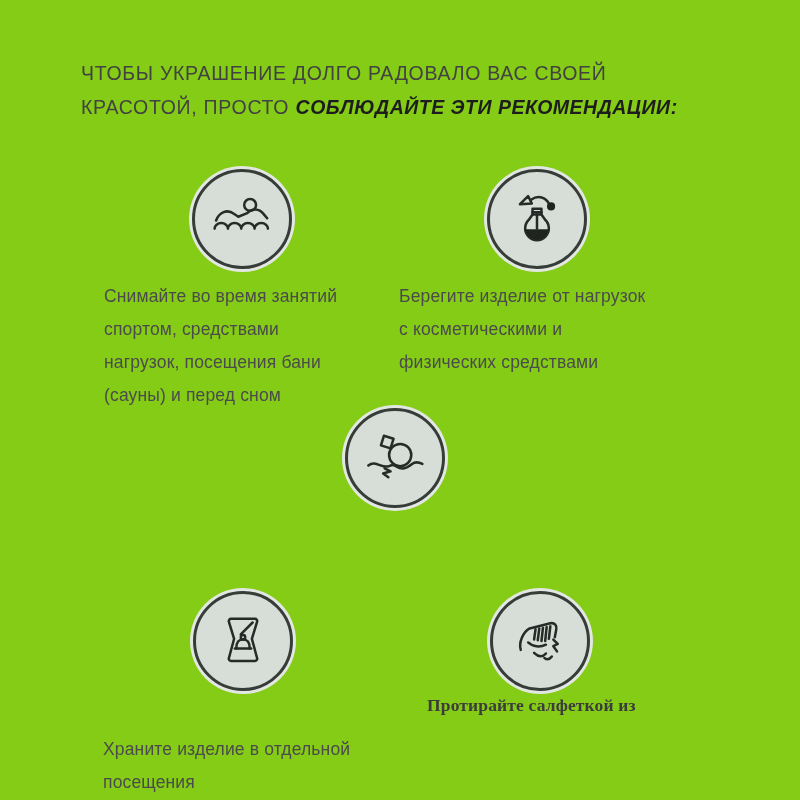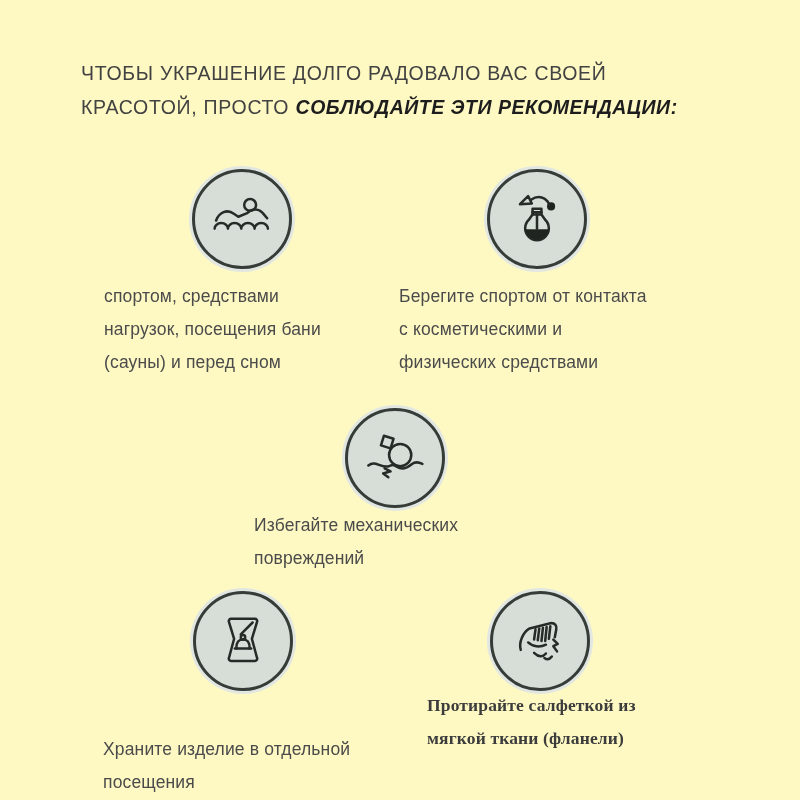--- a/index.html
+++ b/index.html
@@ -1,19 +1,19 @@
 <!DOCTYPE html>
 <html><head>
 <meta charset="utf-8">
 <style>
   html,body{margin:0;padding:0;background:#ffffff;}
   .page{
     position:relative;
     width:800px;height:800px;
-    background:#fef9c3;
+    background:#84cc16;
     font-family:"Liberation Sans", sans-serif;
     overflow:hidden;
   }
   
   .heading{
     position:absolute;left:81px;top:56px;
     font-size:19.5px;line-height:34px;
     letter-spacing:0.7px;
     color:#424242;
     font-weight:400;
@@ -64,54 +64,51 @@
   </div>
 
   <div class="circle c1">
     <svg width="74" height="74" viewBox="0 0 100 100">
       <circle class="ic" cx="61" cy="31" r="8"></circle>
       <path class="ic" d="M15,52 C19,41 30,36 39,43 L45,47 L57,42 C64,35 73,36 79,43 L84,49"></path>
       <path class="ic" d="M13,63 a9,7.5 0 0 1 18,0 a9,7.5 0 0 1 18,0 a9,7.5 0 0 1 18,0 a9,7.5 0 0 1 18,0"></path>
     </svg>
   </div>
   <div class="caption t1">
+    <div>Снимайте во время занятий</div>
     <div>спортом, средствами</div>
     <div>нагрузок, посещения бани</div>
     <div>(сауны) и перед сном</div>
   </div>
 
   <div class="circle c2">
     <svg width="74" height="74" viewBox="0 0 100 100">
       <path class="ic" d="M44,36 h12 v8 h-12 z"></path>
       <path class="ic" d="M44,41 h12"></path>
       <path class="ic" d="M56,44 l5,7 a16,16 0 1 1 -22,0 l5,-7"></path>
       <path class="ic-fill" d="M34.1,64 A16,16 0 0 0 65.9,64 Z"></path>
       <path class="ic" d="M50,44 V63"></path>
       <path class="ic" d="M27,30 L38,19 L43,29 Z"></path>
       <path class="ic" d="M42,24 C52,17 62,21 66,29"></path>
       <circle class="ic-fill" cx="69" cy="33" r="5.5"></circle>
     </svg>
   </div>
   <div class="caption t2">
-    <div>Берегите спортом от контакта</div>
+    <div>Берегите изделие от нагрузок</div>
     <div>с косметическими и</div>
     <div>физических средствами</div>
   </div>
 
   <div class="circle c3">
     <svg width="74" height="74" viewBox="0 0 100 100">
       <circle class="ic" cx="57" cy="46" r="15"></circle>
       <path class="ic" d="M35,20 L48,24 L44,37 L31,33 Z"></path>
       <path class="ic" d="M14,60 C24,52 32,65 42,61 C47,59 49,59 53,62 C59,66 67,63 73,58 C77,55 83,56 87,58"></path>
       <path class="ic" d="M36,64 l8,4 l-10,3 l7,5"></path>
     </svg>
-  </div>
-  <div class="caption t3">
-    <div>Избегайте механических</div>
-    <div>повреждений</div>
   </div>
 
   <div class="circle c4">
     <svg width="74" height="74" viewBox="0 0 100 100">
       <path class="ic" d="M34,20 L66,20 A3,3 0 0 1 69,24 L62,47 L69,73 A3,3 0 0 1 66,77 L34,77 A3,3 0 0 1 31,73 L38,47 L31,24 A3,3 0 0 1 34,20 Z"></path>
       <path class="ic" d="M63,25 L47,41"></path>
       <circle class="ic" cx="50" cy="45" r="3"></circle>
       <path class="ic" d="M41,60 C41,51 44,48 50,48 C56,48 59,51 59,60"></path>
       <path class="ic" d="M39,60 H61"></path>
     </svg>
@@ -130,16 +127,15 @@
       <path class="ic" d="M59,31 L57,50"></path>
       <path class="ic" d="M64,30 L62,47"></path>
       <path class="ic" d="M34,52 C40,58 50,59 58,55"></path>
       <path class="ic" d="M42,66 C48,72 54,72 58,67"></path>
       <path class="ic" d="M56,73 C60,76 63,75 66,71"></path>
       <path class="ic" d="M68,48 L74,54 L68,57 L73,64"></path>
     </svg>
   </div>
   <div class="caption t5 strong">
     <div>Протирайте салфеткой из</div>
-    <div>мягкой ткани (фланели)</div>
   </div>
 
 </div>
 
 </body></html>

